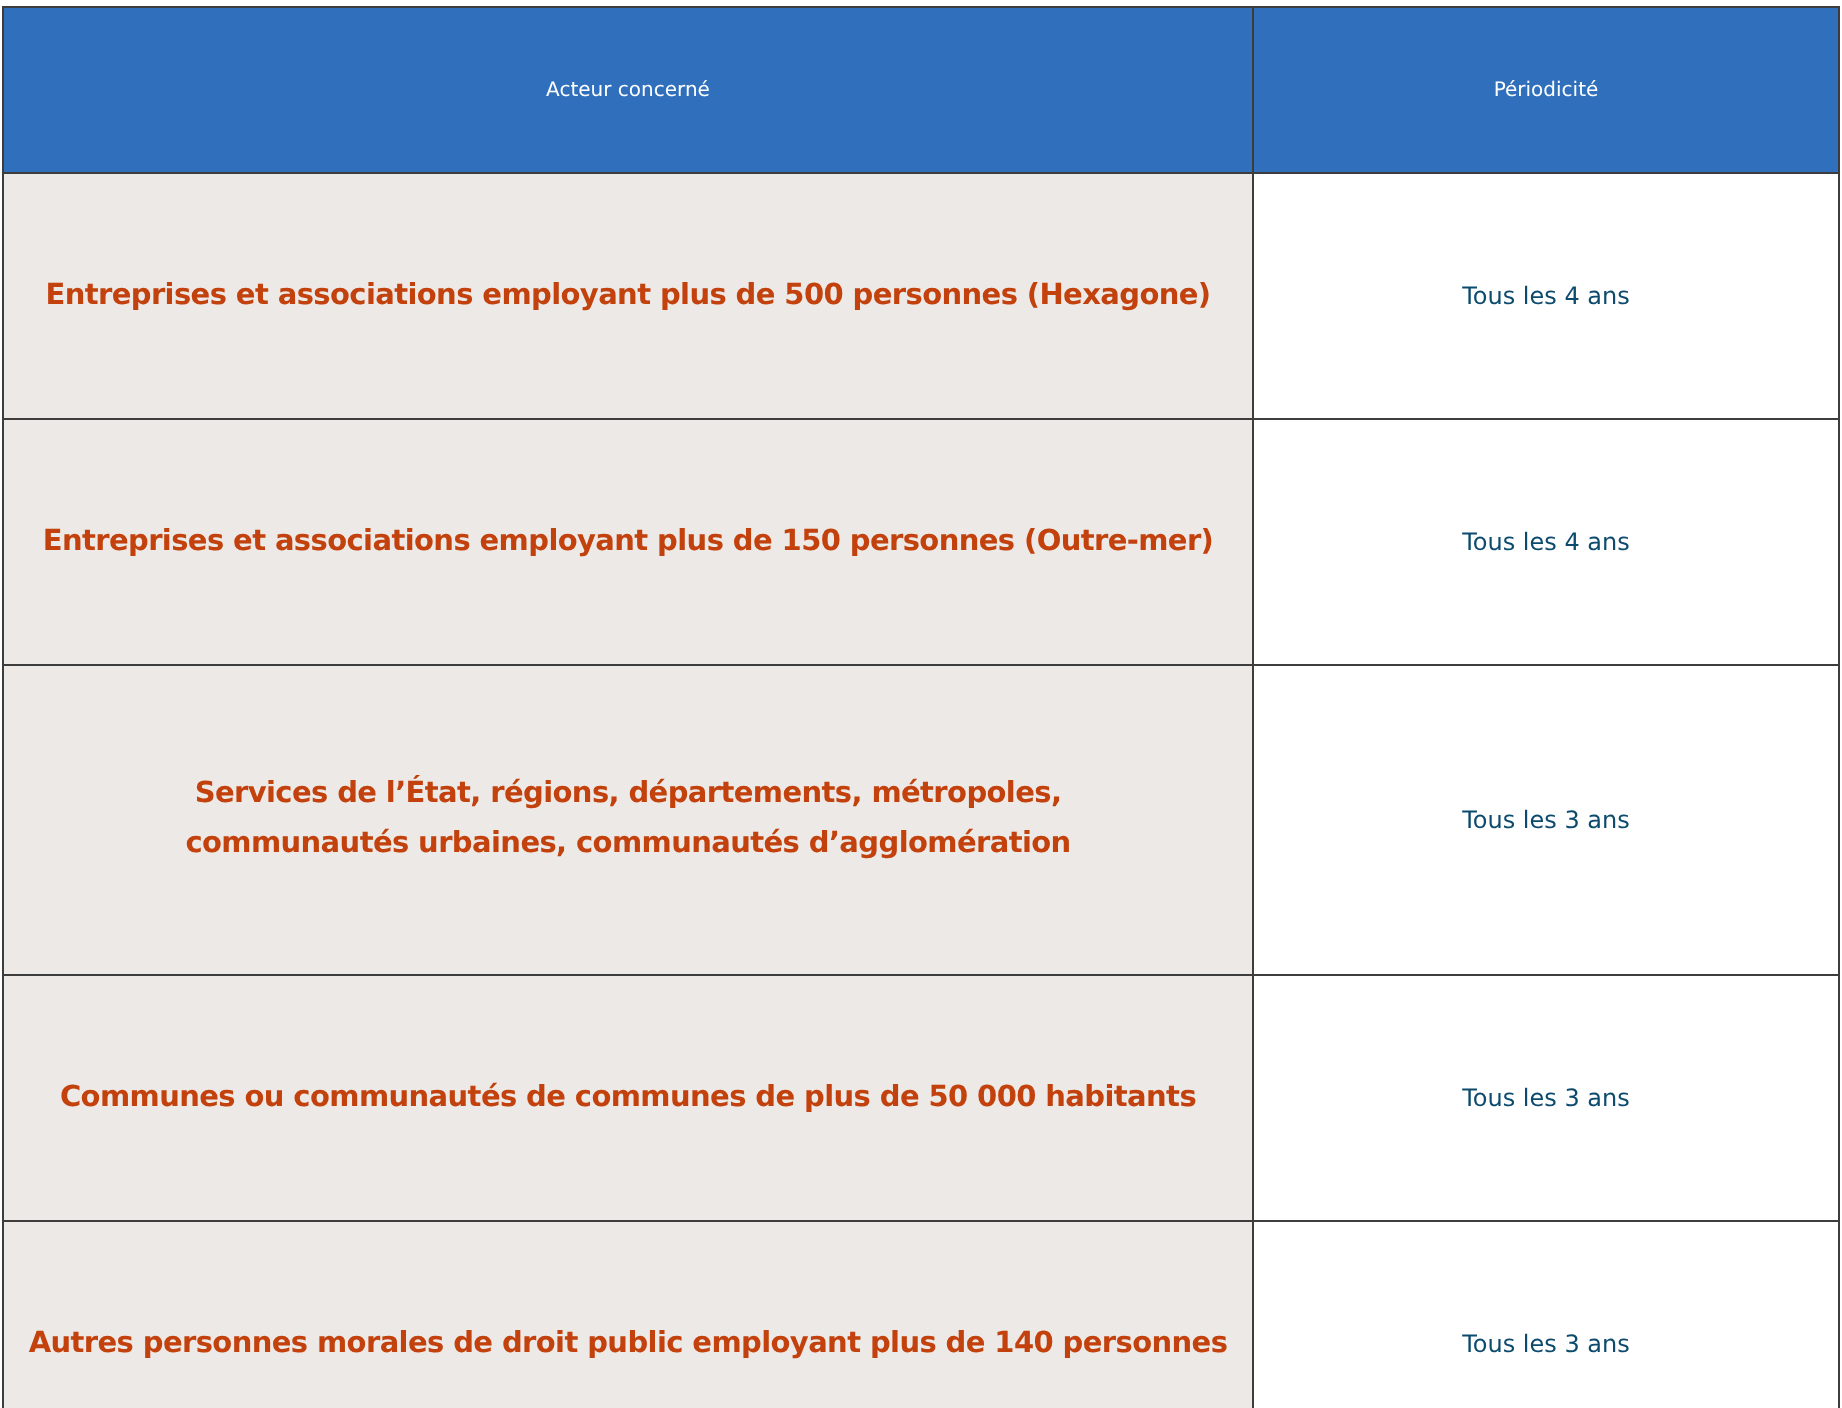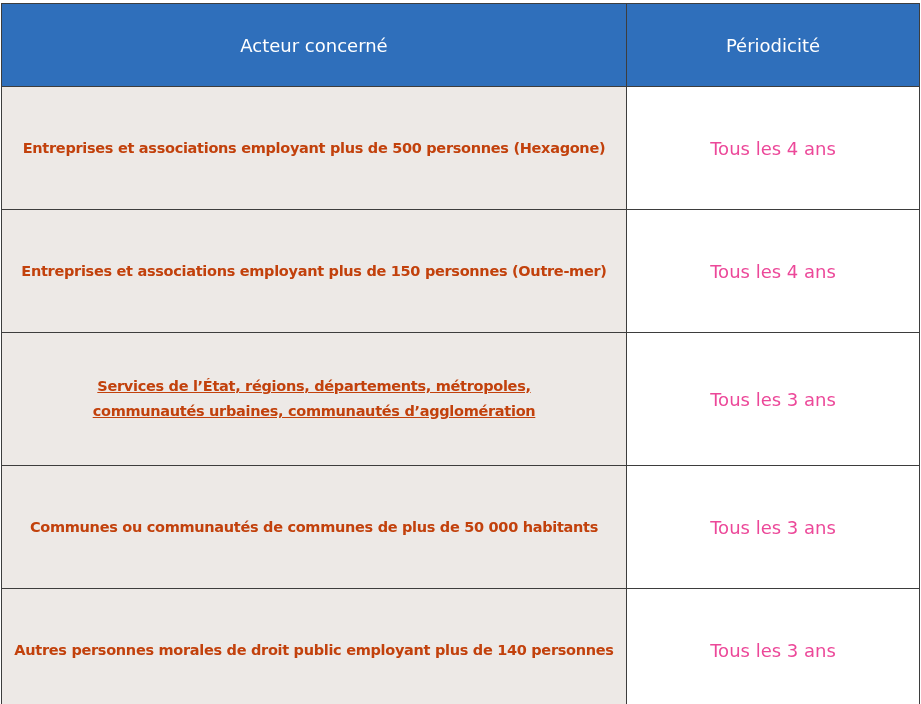--- a/index.html
+++ b/index.html
@@ -14,36 +14,36 @@
     th, td {
       border: 1px solid #3d3d3d;
       text-align: center;
       vertical-align: middle;
       padding: 0 8px;
     }
     th {
       background: #2f6fbb;
       color: #ffffff;
       font-weight: normal;
-      font-size: 18px;
+      font-size: 10px;
       height: 82px;
     }
     td { height: 122px; }
     td.actor {
       background: #ede9e6;
       color: #c2410c;
       font-weight: bold;
       font-size: 14.5px;
       line-height: 25px;
       letter-spacing: -0.3px;
     }
     td.period {
       background: #ffffff;
-      color: #ec4899;
-      font-size: 18px;
+      color: #0c4a6e;
+      font-size: 12px;
     }
     col.c1 { width: 625px; }
     col.c2 { width: 293px; }
   </style>
 </head>
 <body>
 
 <table>
   <colgroup>
       <col class="c1">
@@ -58,21 +58,21 @@
   <tbody>
     <tr>
       <td class="actor">Entreprises et associations employant plus de 500 personnes (Hexagone)</td>
       <td class="period">Tous les 4 ans</td>
     </tr>
     <tr>
       <td class="actor">Entreprises et associations employant plus de 150 personnes (Outre-mer)</td>
       <td class="period">Tous les 4 ans</td>
     </tr>
     <tr>
-      <td class="actor" style="padding:5px 60px;text-decoration:underline;">Services de l’État, régions, départements, métropoles, communautés urbaines, communautés d’agglomération</td>
+      <td class="actor" style="padding:16px 60px;">Services de l’État, régions, départements, métropoles, communautés urbaines, communautés d’agglomération</td>
       <td class="period">Tous les 3 ans</td>
     </tr>
     <tr>
       <td class="actor">Communes ou communautés de communes de plus de 50 000 habitants</td>
       <td class="period">Tous les 3 ans</td>
     </tr>
     <tr>
       <td class="actor">Autres personnes morales de droit public employant plus de 140 personnes</td>
       <td class="period">Tous les 3 ans</td>
     </tr>

